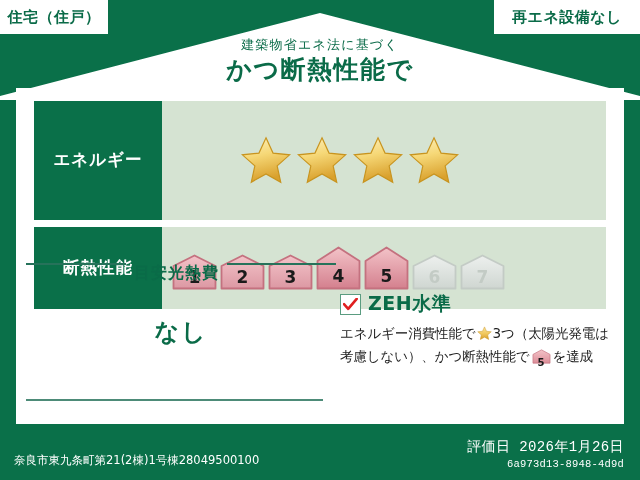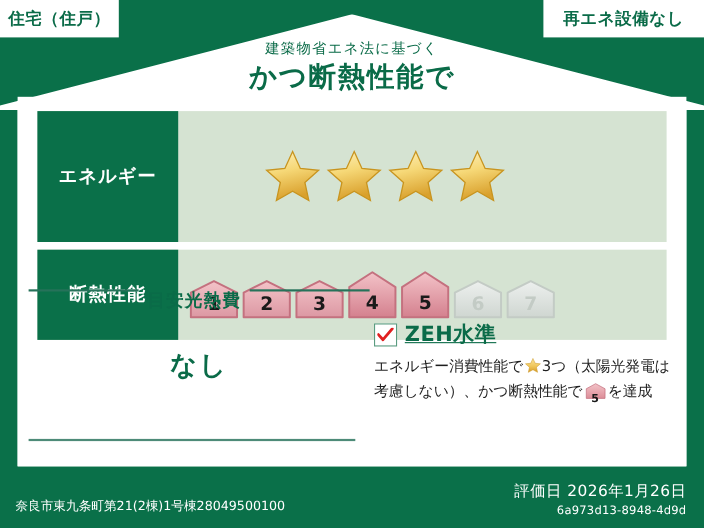--- a/index.html
+++ b/index.html
@@ -216,21 +216,20 @@
     box-sizing: border-box;
     display: flex;
     align-items: center;
     justify-content: center;
   }
   .zeh-title {
     color: #0a6b48;
     font-weight: bold;
     font-size: 19px;
     letter-spacing: 0.5px;
-    text-decoration: underline;
   }
   .zeh-desc {
     margin-top: 6px;
     color: #1e1e1e;
     font-size: 13.5px;
     line-height: 1.5;
     letter-spacing: -0.1px;
   }
   .inline-star { vertical-align: -3px; margin: 0 1px; }
   .inline-chip {
@@ -273,20 +272,21 @@
     color: #ffffff;
     font-size: 11.5px;
     letter-spacing: 0px;
   }
   .footer-right {
     position: absolute;
     right: 16px;
     bottom: 10px;
     text-align: right;
     color: #ffffff;
+    font-family: Liberation Mono, monospace;
   }
   .eval-date {
     font-size: 14px;
     letter-spacing: 0.4px;
   }
   .eval-id {
     font-size: 10.5px;
     letter-spacing: 0.2px;
     margin-top: 2px;
   }

